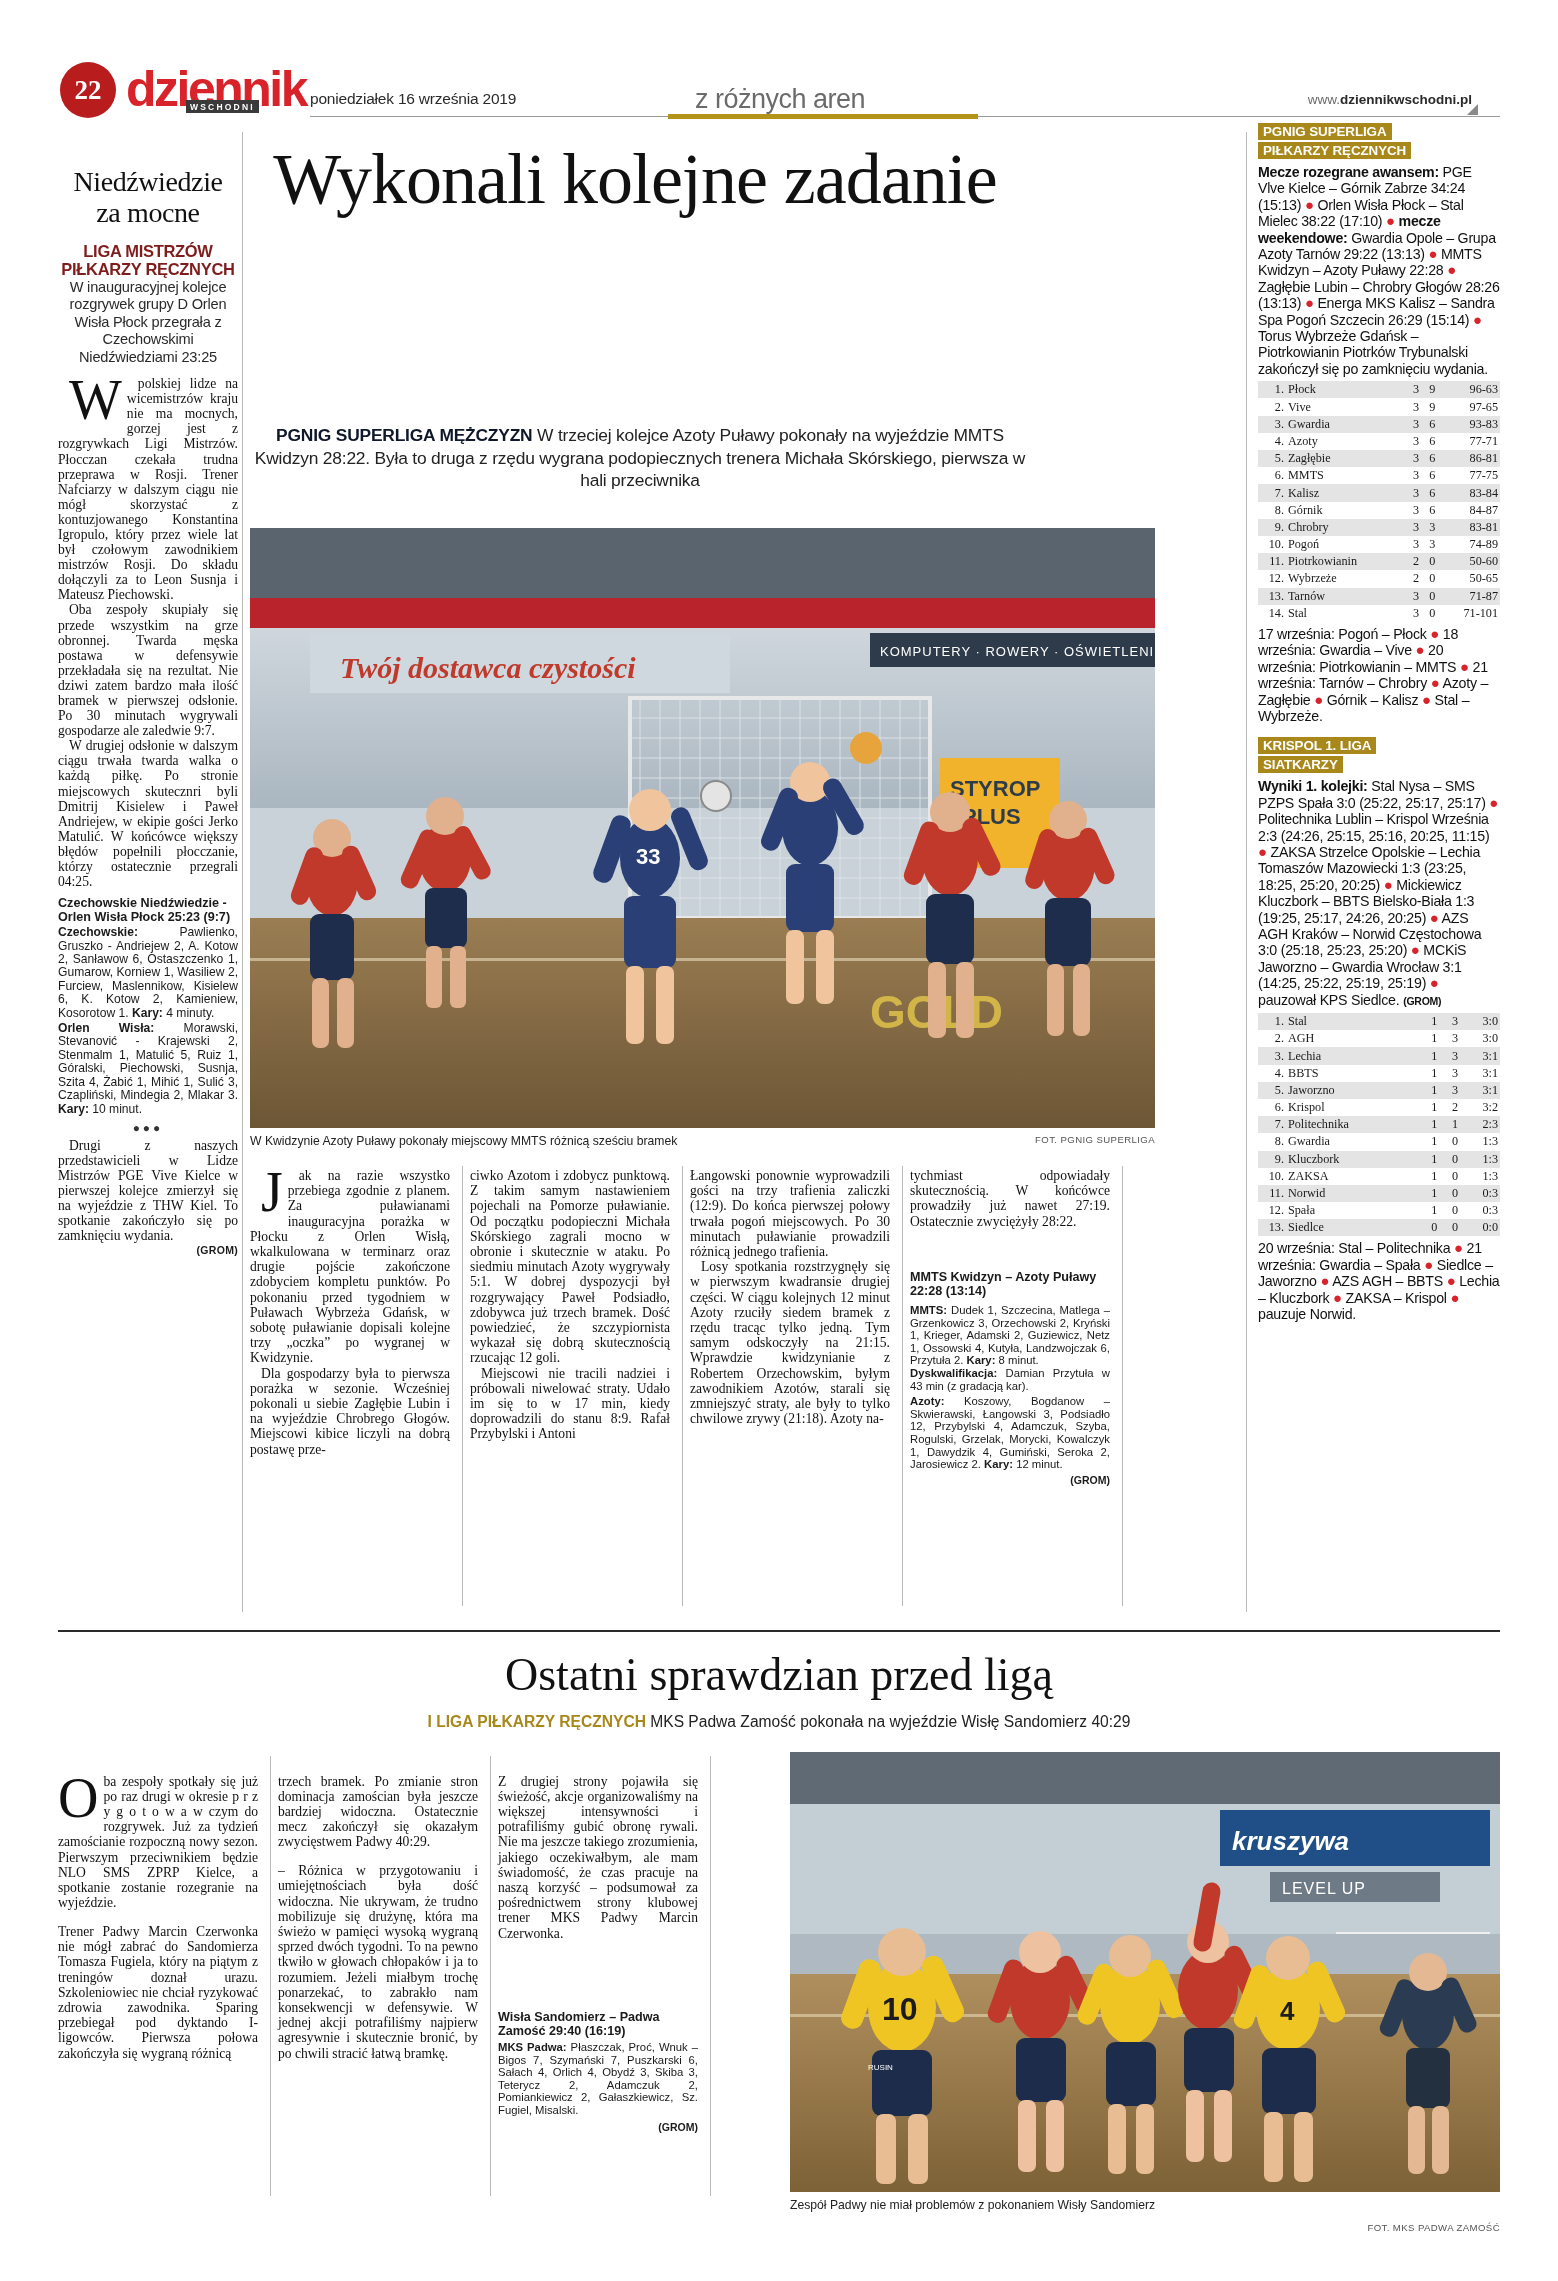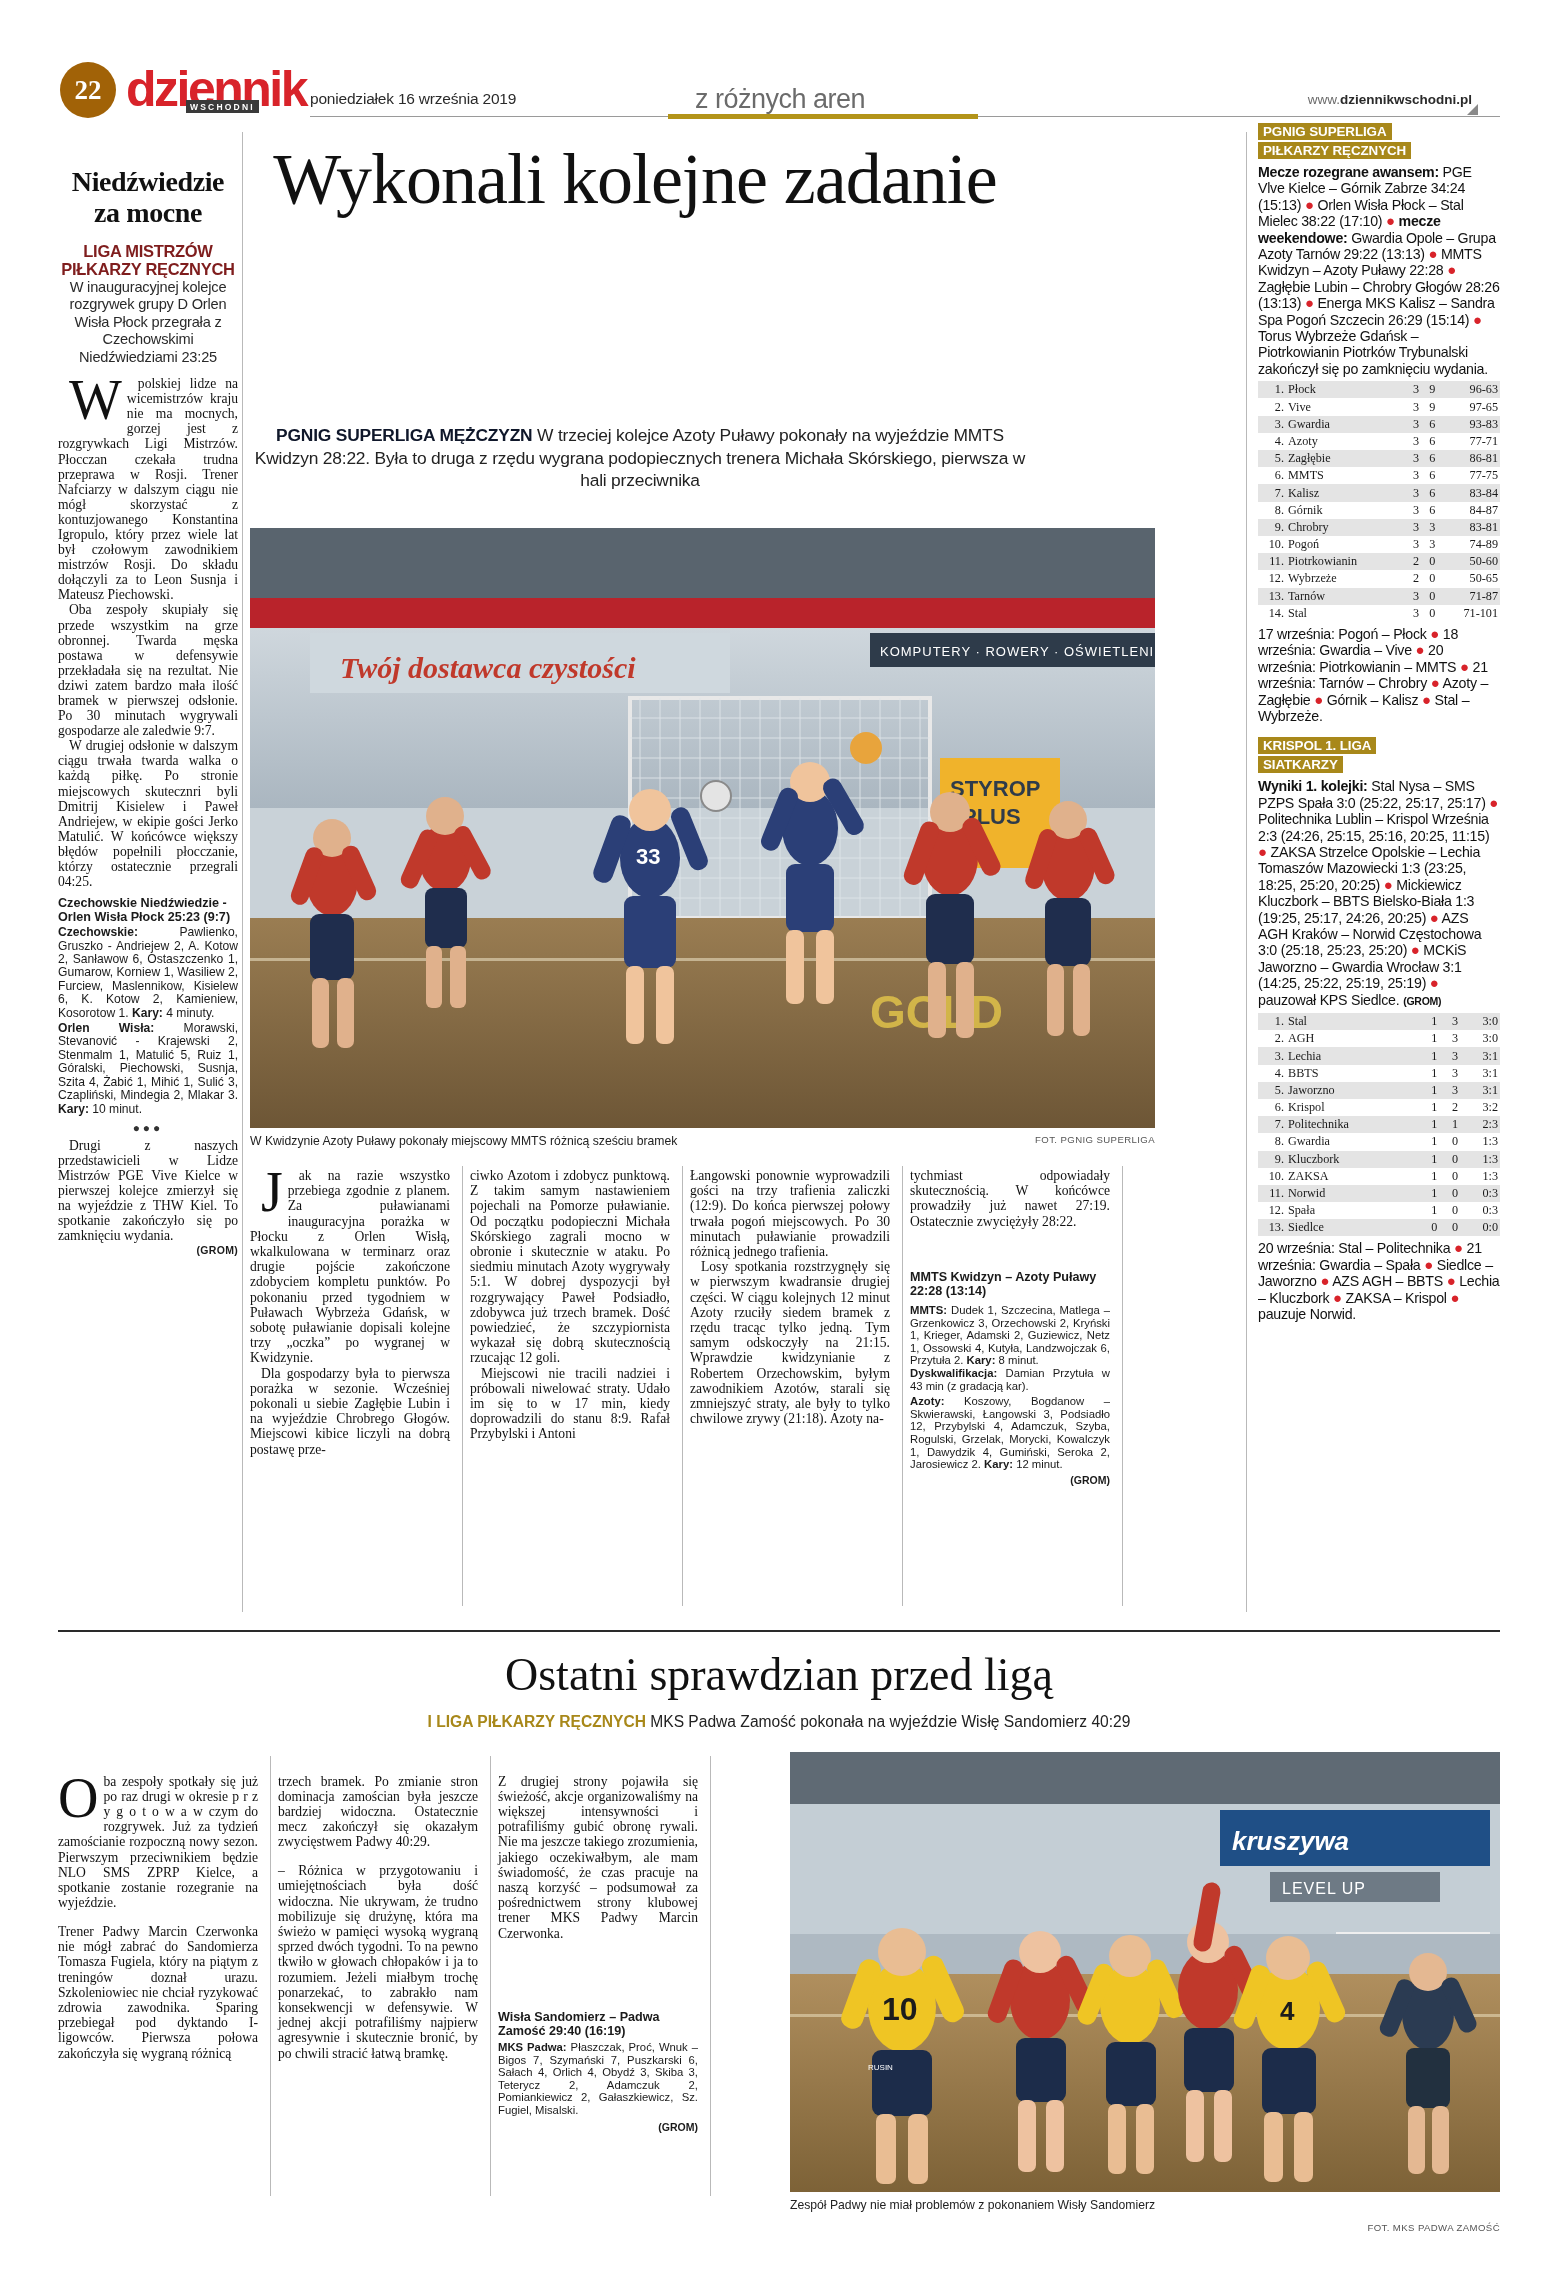--- a/index.html
+++ b/index.html
@@ -1,40 +1,40 @@
 <!DOCTYPE html>
 <html lang="pl"><head>
 <meta charset="utf-8">
 <style>
   html,body{margin:0;padding:0;background:#ffffff;}
   body{width:1558px;height:2281px;font-family:"Liberation Sans",sans-serif;color:#1a1a1a;position:relative;overflow:hidden;}
   .page{width:1558px;height:2281px;position:relative;box-sizing:border-box;padding:0;}
 
   
   .masthead{position:absolute;left:60px;top:62px;width:1440px;height:62px;}
-  .num-circle{position:absolute;left:0;top:0;width:56px;height:56px;border-radius:50%;background:#a16207;color:#fff;
+  .num-circle{position:absolute;left:0;top:0;width:56px;height:56px;border-radius:50%;background:#b91c1c;color:#fff;
        font-family:"Liberation Serif",serif;font-size:27px;font-weight:700;display:flex;align-items:center;justify-content:center;}
   .logo{position:absolute;left:66px;top:-2px;font-family:"Liberation Sans",sans-serif;font-weight:bold;font-size:50px;
        color:#d8232a;letter-spacing:-2.5px;line-height:58px;}
   .logo-sub{position:absolute;left:126px;top:38px;background:#3a3a3a;color:#fff;font-size:8.5px;font-weight:bold;
        letter-spacing:2.2px;padding:2px 4px 1px 4px;}
   .md-date{position:absolute;left:250px;top:28px;font-size:15.5px;color:#2a2a2a;letter-spacing:-0.2px;}
   .md-center{position:absolute;left:0;right:0;top:22px;text-align:center;font-size:27px;color:#6b6b6b;letter-spacing:-0.5px;}
   .md-url{position:absolute;right:28px;top:30px;font-size:13.5px;color:#6b6b6b;}
   .md-url b{color:#2a2a2a;}
   .md-rule{position:absolute;left:250px;top:54px;width:1190px;height:1px;background:#9a9a9a;}
   .md-rule-gold{position:absolute;left:608px;top:52px;width:310px;height:5px;background:#b39419;}
   .corner{position:absolute;right:22px;top:42px;width:0;height:0;border-left:11px solid transparent;border-bottom:11px solid #8a8a8a;}
 
   
   .vrule{position:absolute;width:1px;background:#b9b9b9;}
 
   
   .lc{position:absolute;left:58px;top:166px;width:180px;}
-  .lc-title{font-family:"Liberation Serif",serif;font-size:28px;line-height:31px;text-align:center;font-weight:700;color:#111;letter-spacing:-0.4px;}
+  .lc-title{font-family:"Liberation Serif",serif;font-size:28px;line-height:31px;text-align:center;font-weight:400;color:#111;letter-spacing:-0.4px;}
   .kicker{color:#7f1d1d;font-weight:bold;font-size:16.5px;line-height:18px;text-align:center;margin-top:14px;letter-spacing:-0.3px;}
   .lc-lead{font-size:14.6px;line-height:17.4px;text-align:center;color:#2a2a2a;margin-top:1px;letter-spacing:-0.2px;}
   .lc-body{font-family:"Liberation Serif",serif;font-size:13.6px;line-height:15.1px;text-align:justify;color:#111;margin-top:10px;}
   .lc-body p{margin:0;text-indent:11px;}
   .dropcap{float:left;font-family:"Liberation Serif",serif;font-size:56px;line-height:44px;padding:2px 5px 0 0;font-weight:400;}
   .lc-sub{font-family:"Liberation Sans",sans-serif;font-weight:bold;font-size:12.6px;line-height:14px;margin-top:7px;}
   .lc-small{font-family:"Liberation Sans",sans-serif;font-size:12.1px;line-height:13.4px;text-align:justify;margin-top:2px;}
   .lc-small b{font-weight:bold;}
   .dots{text-align:center;font-size:12px;letter-spacing:3px;margin:5px 0 3px 0;color:#333;}
   .sig{text-align:right;font-family:"Liberation Sans",sans-serif;font-weight:bold;font-size:10.5px;letter-spacing:0.3px;}

